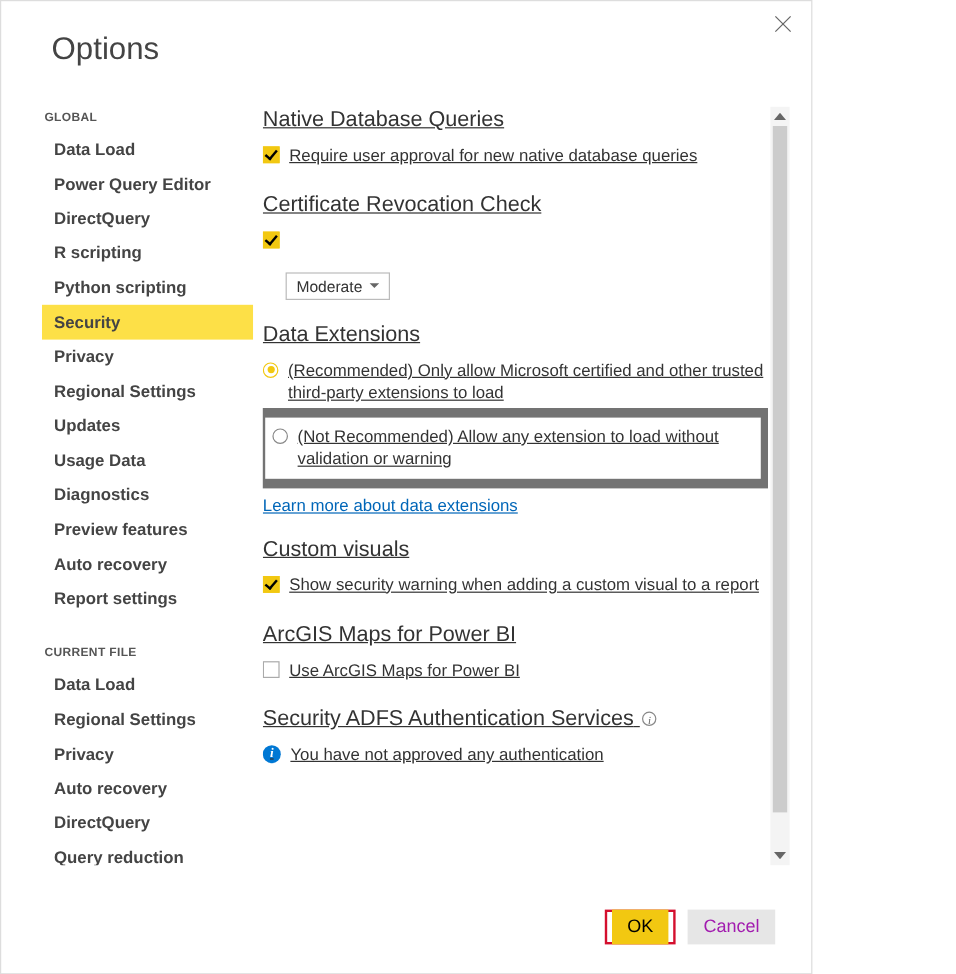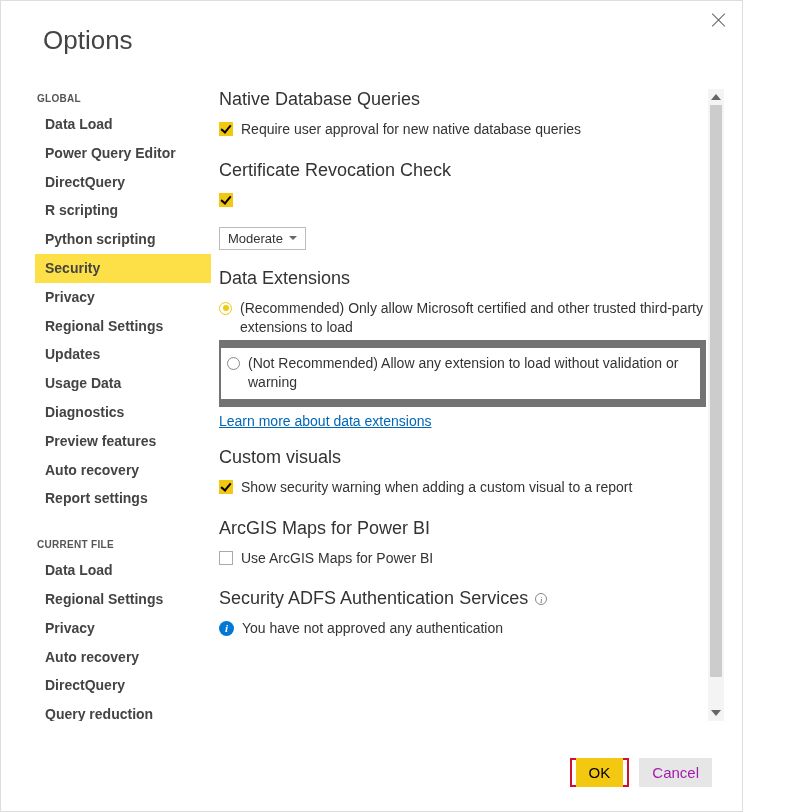--- a/index.html
+++ b/index.html
@@ -6,21 +6,21 @@
   html, body {
     margin: 0; padding: 0;
     font-family: "Segoe UI", Tahoma, sans-serif;
     font-size: 14px;
     color: #333;
     background: #fff;
     width: 797px; height: 812px; overflow: hidden;
   }
   .dialog {
     position: relative;
-    width: 743px; height: 812px;
+    width: 677px; height: 812px;
     border: 1px solid #ddd;
     background: #fff;
   }
   .close-x {
     position: absolute;
     top: 10px; right: 14px;
     width: 18px; height: 18px;
     cursor: pointer;
   }
   .close-x::before, .close-x::after {
@@ -77,20 +77,21 @@
   .main-wrap {
     flex: 1;
     position: relative;
     padding-right: 6px;
   }
   .main {
     position: absolute;
     top: 0; left: 8px; right: 18px; bottom: 0;
     overflow: hidden;
     padding-bottom: 6px;
+    text-decoration: underline;
   }
 
   .section-title {
     font-size: 18px;
     color: #333;
     margin: 0 0 8px 0;
     font-weight: 400;
   }
   .section { margin-bottom: 18px; }
 
@@ -183,20 +184,21 @@
   .dropdown {
     display: inline-flex;
     align-items: center;
     border: 1px solid #bbb;
     padding: 3px 8px;
     font-size: 13px;
     color: #333;
     gap: 6px;
     cursor: pointer;
     background: #fff;
+    margin-left: 19px;
   }
   .caret {
     width: 0; height: 0;
     border-left: 4px solid transparent;
     border-right: 4px solid transparent;
     border-top: 4px solid #666;
   }
 
   .link {
     color: #0066b8;

